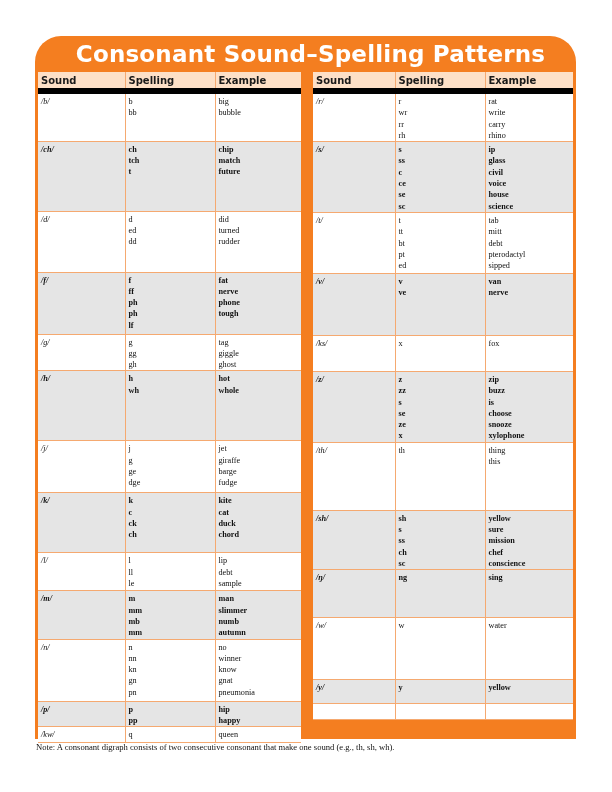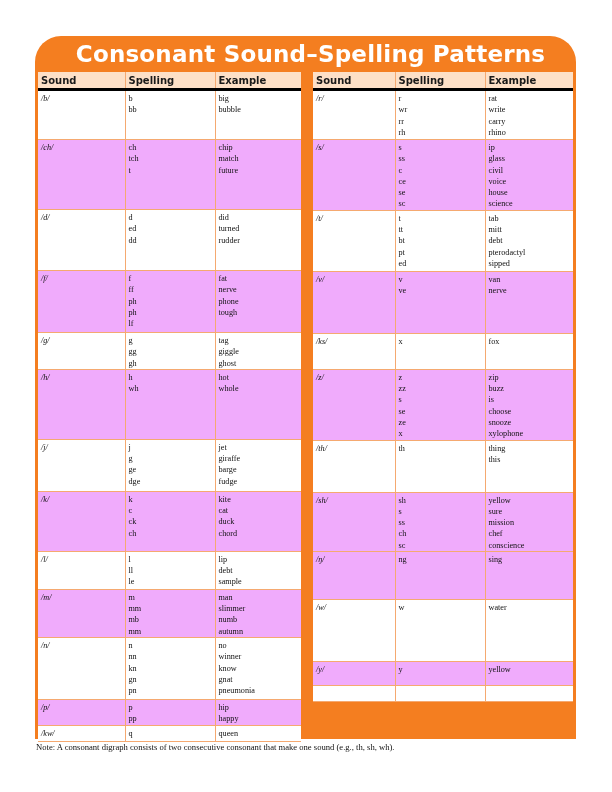--- a/index.html
+++ b/index.html
@@ -3,24 +3,24 @@
 <meta charset="utf-8">
 <style>
   html, body { margin:0; padding:0; background:#ffffff; }
   body { width:612px; height:792px; position:relative; overflow:hidden; font-family:"Liberation Serif", serif; }
   .frame { position:absolute; left:35px; top:36px; width:541px; height:703px; background:#f47e20; border-radius:26px 26px 0 0; }
   .title { position:absolute; left:40px; top:36px; width:541px; height:36px; text-align:center; color:#ffffff; font-family:"DejaVu Sans", sans-serif; font-weight:bold; font-size:23px; line-height:36px; letter-spacing:0.2px; }
   .half { position:absolute; top:72px; background:#ffffff; }
   .half.left { left:38px; width:263px; }
   .half.right { left:313px; width:260px; }
   table { border-collapse:collapse; width:100%; table-layout:fixed; }
-  th { background:#fde0c7; font-family:"DejaVu Sans", sans-serif; font-weight:bold; font-size:10px; text-align:left; padding:0 0 0 3px; height:16px; border-right:1px solid #f5a970; border-bottom:3px solid #000000; color:#1a1a1a; }
+  th { background:#fde0c7; font-family:"DejaVu Sans", sans-serif; font-weight:bold; font-size:10px; text-align:left; padding:0 0 0 3px; height:16px; border-right:1px solid #f5a970; border-bottom:6px solid #000000; color:#1a1a1a; }
   td { vertical-align:top; font-size:8.2px; line-height:11.3px; padding:2px 0 0 3px; border-right:1px solid #f5a970; border-bottom:1px solid #f5a970; color:#111; }
   th:last-child, td:last-child { border-right:none; }
-  tr.shade td { background:#f0abfc; }
+  tr.shade td { background:#e5e5e5;font-weight:bold; }
   .snd { font-style:italic; }
   .list div { white-space:nowrap; }
   .note { position:absolute; left:36px; top:742px; font-size:8.6px; color:#111; }
 </style>
 </head>
 <body>
 
 <div class="frame"></div>
 <div class="title">Consonant Sound–Spelling Patterns</div>
 
@@ -313,21 +313,21 @@
           </td>
           <td class="list">
             <div>zip</div>
             <div>buzz</div>
             <div>is</div>
             <div>choose</div>
             <div>snooze</div>
             <div>xylophone</div>
           </td>
         </tr>
-        <tr style="height: 52px;">
+        <tr style="height: 68px;">
           <td class="snd">/th/</td>
           <td class="list">
             <div>th</div>
           </td>
           <td class="list">
             <div>thing</div>
             <div>this</div>
           </td>
         </tr>
         <tr class="shade" style="height: 44px;">

